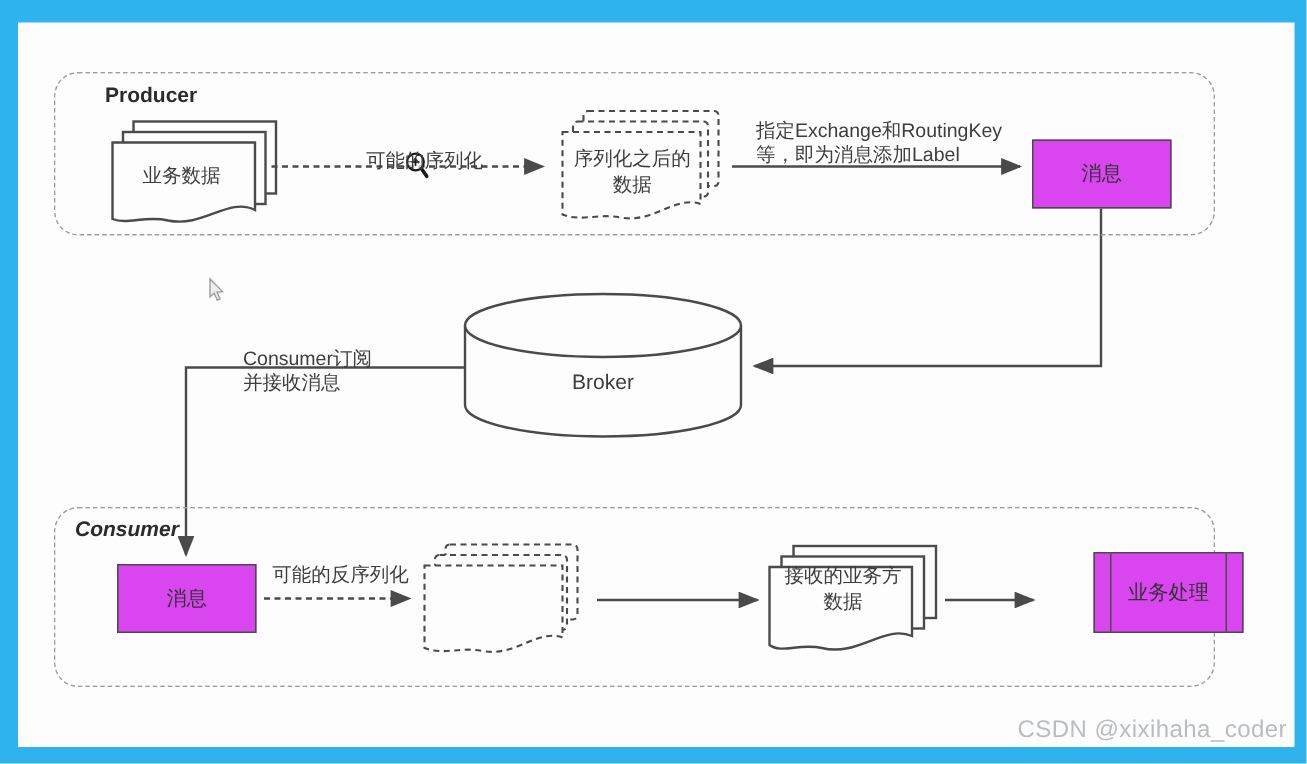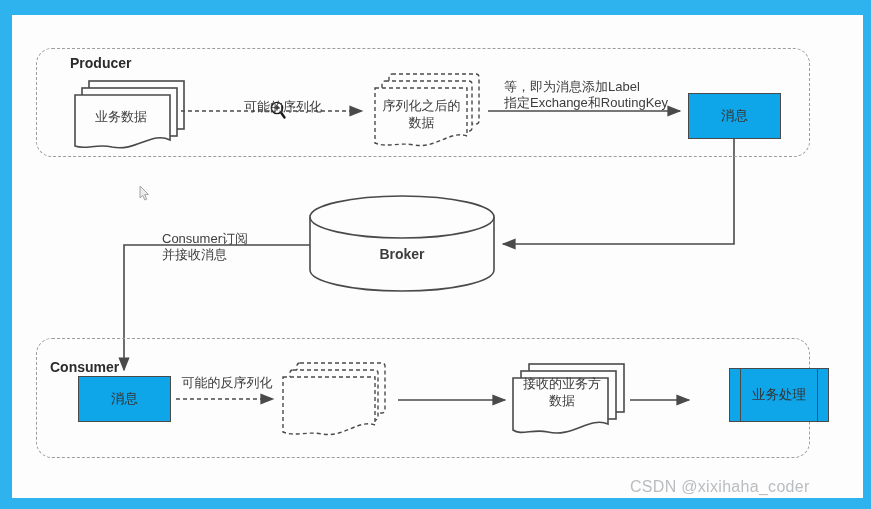--- a/index.html
+++ b/index.html
@@ -22,21 +22,21 @@
     background:transparent;
   }
   #producer-container{left:36px;top:48px;width:772px;height:107px;}
   #consumer-container{left:36px;top:338px;width:772px;height:118px;}
   .section-title{
     position:absolute;
     font-size:14px;font-weight:600;color:#2b2b2b;
   }
   .box{
     position:absolute;
-    background:#0ea5e9;
+    background:#d946ef;
     border:1.6px solid #4a4a4a;
     display:flex;align-items:center;justify-content:center;
     font-size:13.5px;color:#333;
     box-sizing:border-box;
   }
   #msg-box-producer{left:688px;top:93px;width:93px;height:46px;}
   #msg-box-consumer{left:78px;top:376px;width:93px;height:46px;}
   #process-box{left:697px;top:368px;width:100px;height:54px;margin-left:32px;}
   .inner-line{
     position:absolute;top:0;bottom:0;width:0;
@@ -48,30 +48,30 @@
     position:absolute;
     font-size:13px;color:#3d3d3d;line-height:17px;
     white-space:nowrap;
   }
   .center{text-align:center;white-space:normal;}
   #lbl-biz-data{left:77px;top:108px;width:88px;}
   #lbl-serialize{left:233px;top:88px;width:100px;margin-top:10px;}
   #lbl-serialized-stack{left:373px;top:97px;width:97px;}
   #lbl-exchange{left:504px;top:79px;width:200px;line-height:16px;}
   #lbl-send-broker{left:540px;top:227px;width:140px;}
-  #lbl-broker{left:352px;top:246px;width:100px;font-size:14px;font-weight:bold;}
+  #lbl-broker{left:352px;top:246px;width:100px;font-size:14px;}
   #lbl-subscribe{left:132px;top:231px;line-height:16px;margin-left:30px;}
   #lbl-deserialize{left:176px;top:374px;width:102px;}
   #lbl-deserialized-stack{left:281px;top:386px;width:100px;}
   #lbl-received-stack{left:513px;top:376px;width:98px;font-family:Liberation Mono, monospace;}
   #producer-title{left:50px;top:55px;padding-left:20px;}
-  #consumer-title{left:50px;top:359px;}
+  #consumer-title{left:50px;top:344px;font-style:italic;}
   #watermark{
     position:absolute;left:630px;top:478px;width:228px;
-    text-align:left;font-size:16px;color:#b9bdc0;letter-spacing:.3px;
+    text-align:right;font-size:16px;color:#b9bdc0;letter-spacing:.3px;
   }
 </style>
 </head>
 <body>
 
 <div id="root">
   <div id="canvas"></div>
 
   <svg id="shapes" viewBox="0 0 871 509" xmlns="http://www.w3.org/2000/svg">
     <defs>
@@ -152,22 +152,22 @@
   <div id="lbl-biz-data" class="lbl center">业务数据</div>
 
   <div id="lbl-serialize" class="lbl center">可能的序列化</div>
 
   <div id="lbl-serialized-stack" class="lbl center">
     <div>序列化之后的</div>
     <div>数据</div>
   </div>
 
   <div id="lbl-exchange" class="lbl">
+    <div>指定Exchange和RoutingKey</div>
     <div>等，即为消息添加Label</div>
-    <div>指定Exchange和RoutingKey</div>
   </div>
 
 
   <div id="lbl-broker" class="lbl center">Broker</div>
 
   <div id="lbl-subscribe" class="lbl">
     <div>Consumer订阅</div>
     <div>并接收消息</div>
   </div>
 

